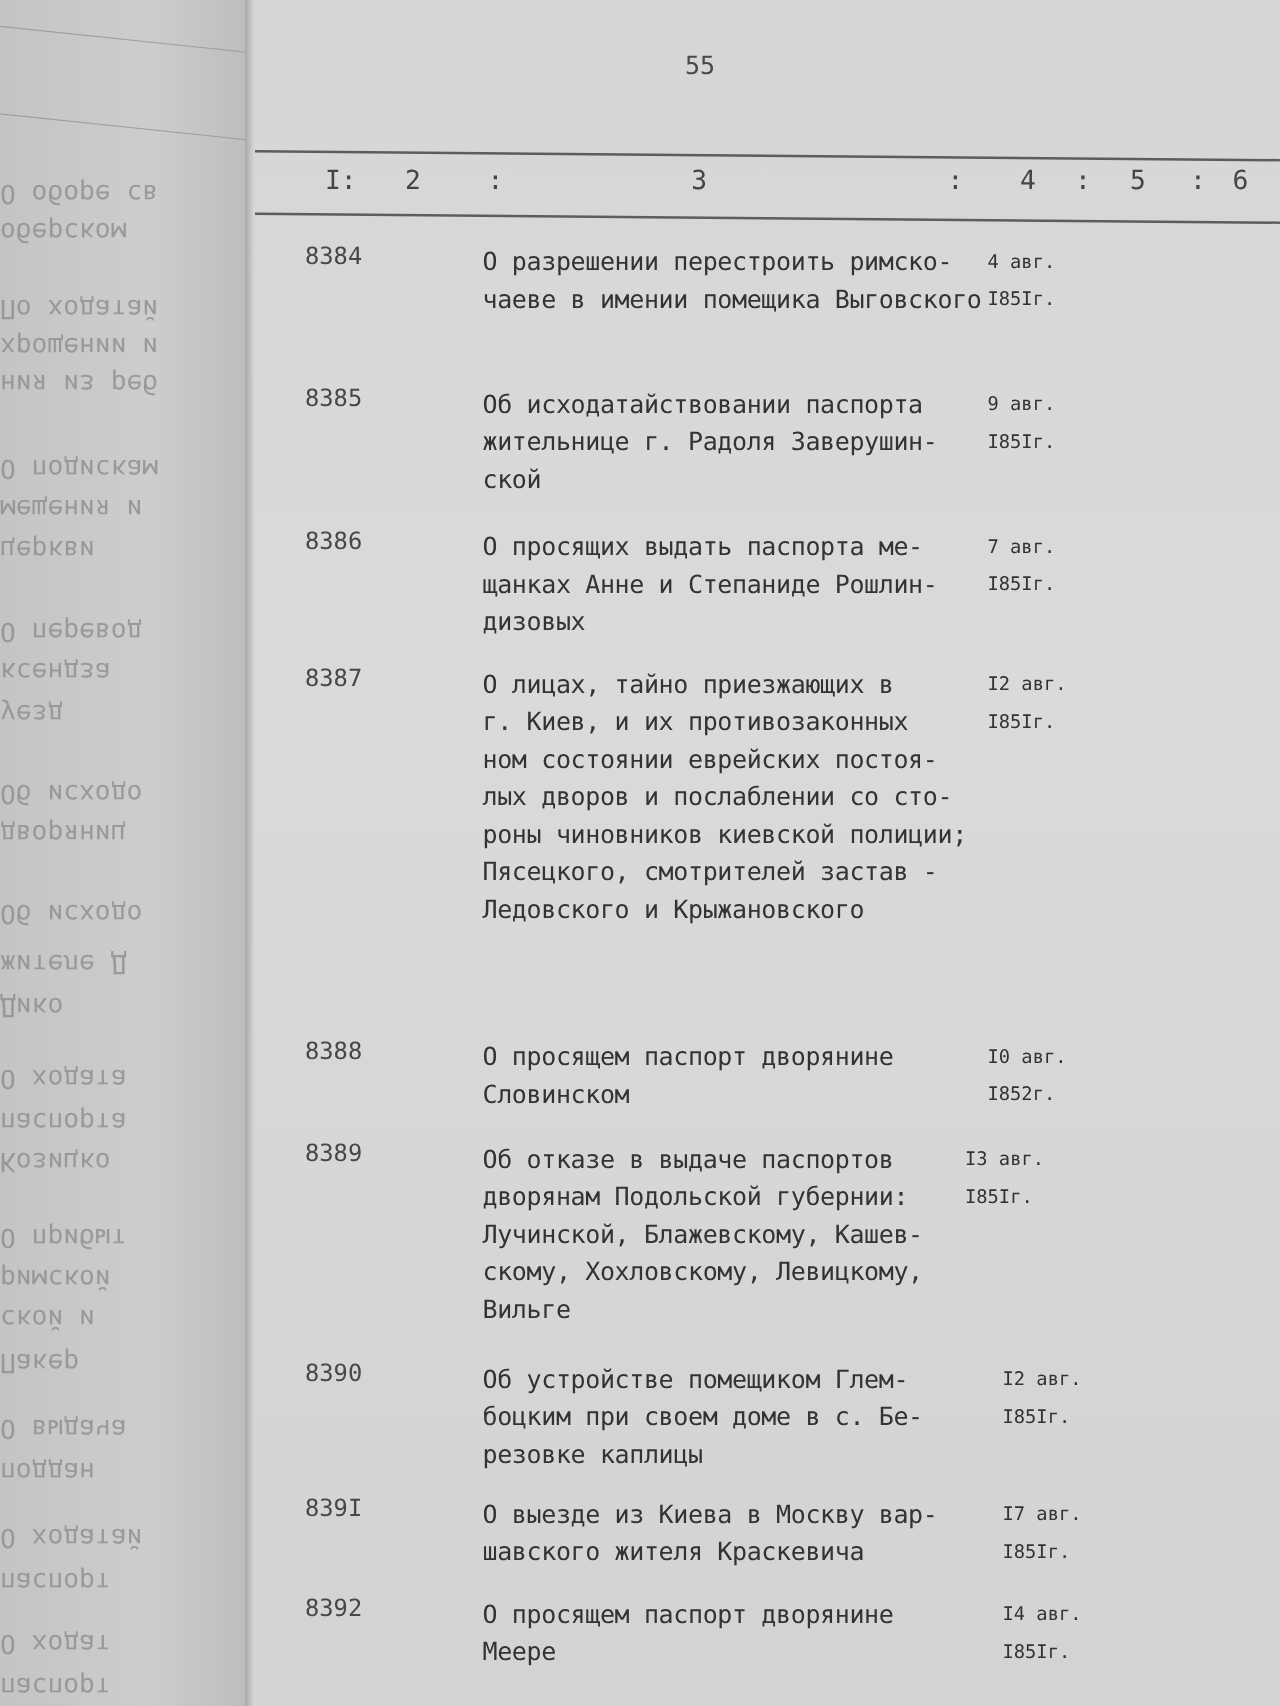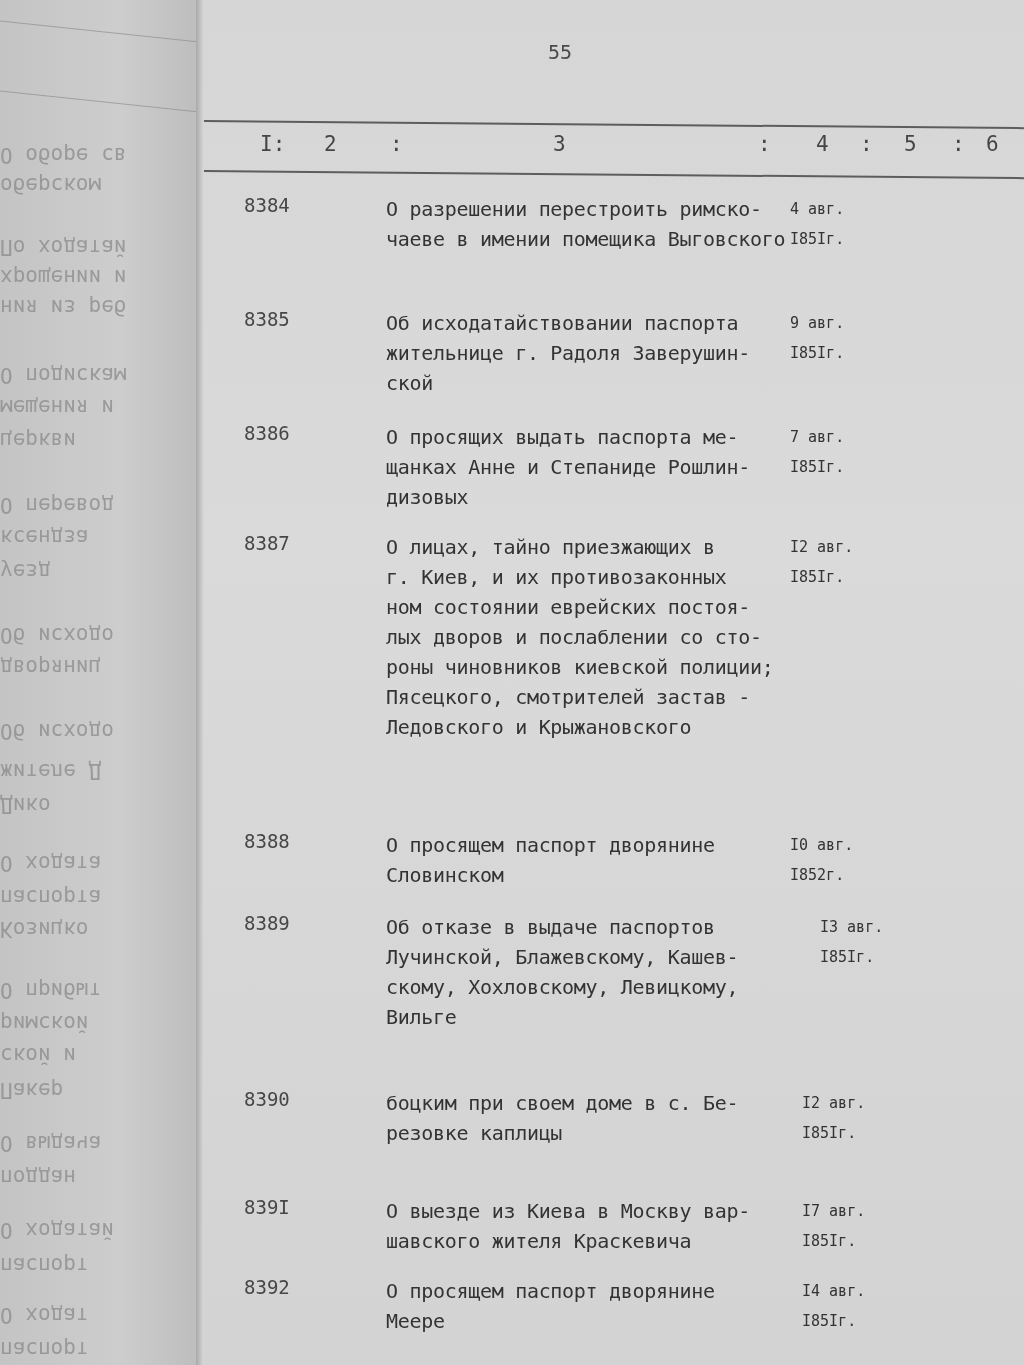--- a/index.html
+++ b/index.html
@@ -254,33 +254,35 @@
         <div class="date">
           <div>I0 авг.</div>
           <div>I852г.</div>
         </div>
       </div>
 
       <div class="entry" style="top:722px;">
         <div class="num">8389</div>
         <div class="desc">
           <div>Об отказе в выдаче паспортов</div>
+          <div>дворянам Подольской губернии:</div>
           <div>Лучинской, Блажевскому, Кашев-</div>
           <div>скому, Хохловскому, Левицкому,</div>
           <div>Вильге</div>
         </div>
-        <div class="date" style="left:616px;">
+        <div class="date" style="left:568px;">
           <div>I3 авг.</div>
           <div>I85Iг.</div>
         </div>
       </div>
 
       <div class="entry" style="top:898px;">
         <div class="num">8390</div>
         <div class="desc">
+          <div>Об устройстве помещиком Глем-</div>
           <div>боцким при своем доме в с. Бе-</div>
           <div>резовке каплицы</div>
         </div>
         <div class="date" style="left:598px;">
           <div>I2 авг.</div>
           <div>I85Iг.</div>
         </div>
       </div>
 
       <div class="entry" style="top:1006px;">

